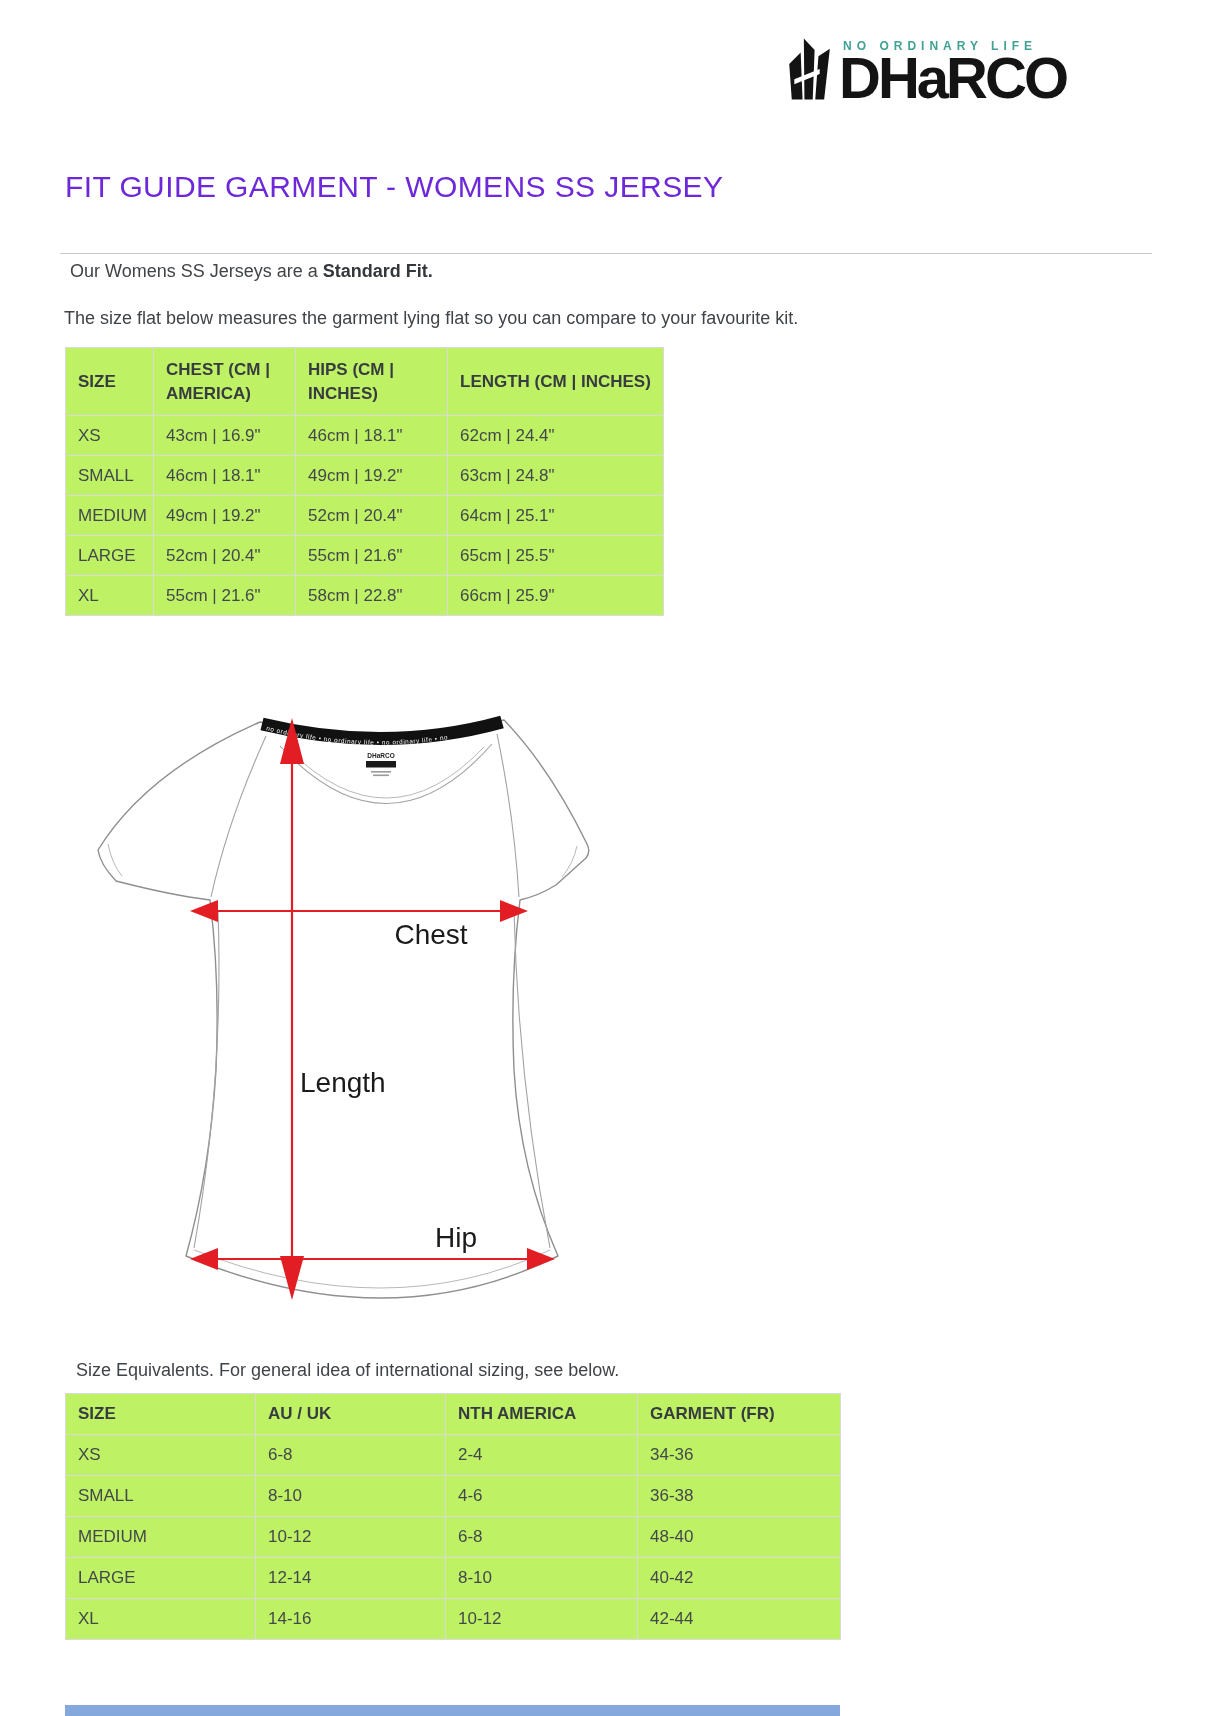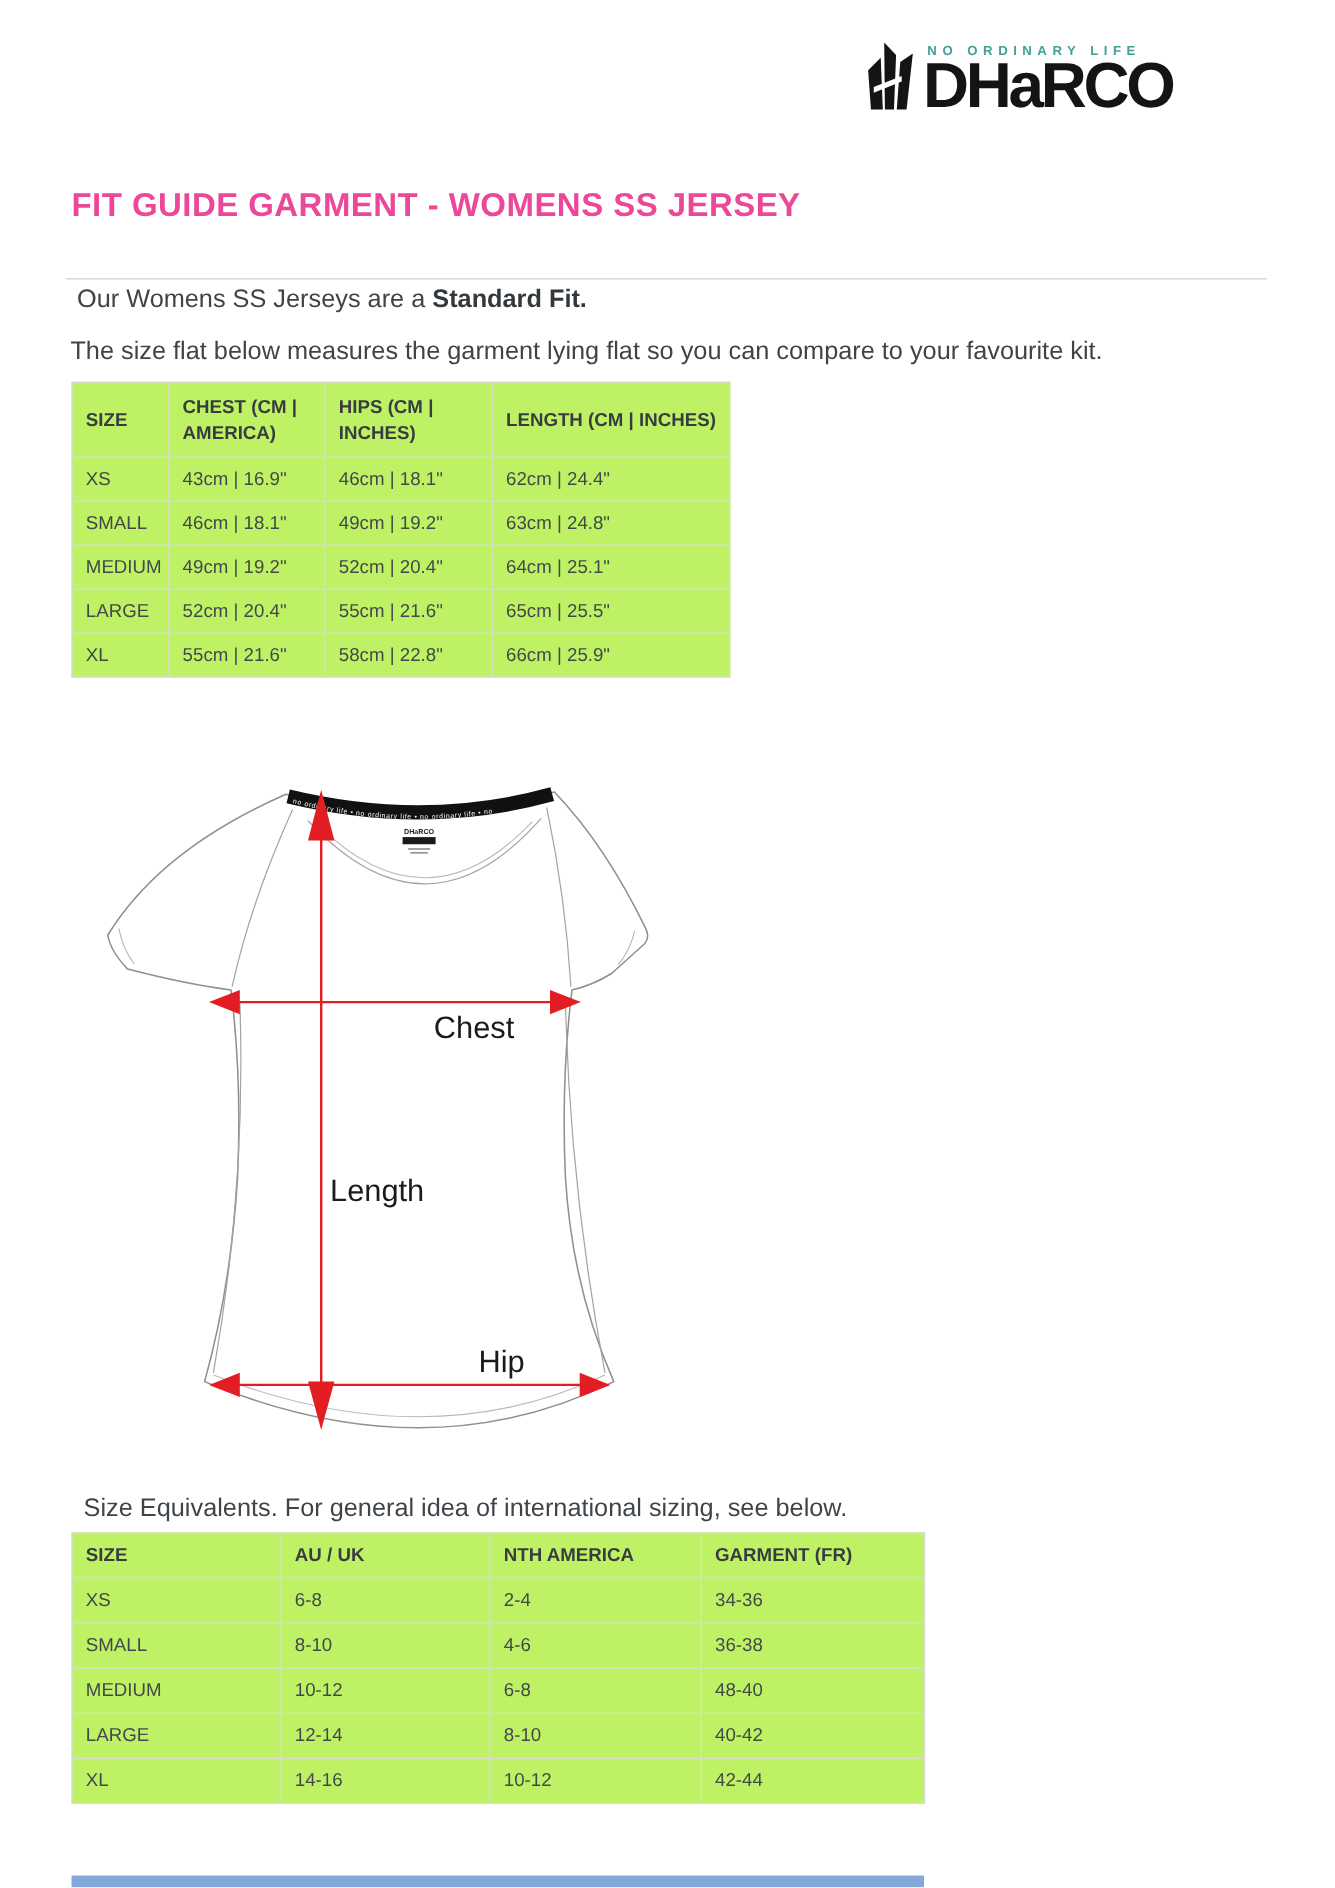--- a/index.html
+++ b/index.html
@@ -40,34 +40,34 @@
     line-height: 0.82;
     white-space: nowrap;
   }
 
   
   .page-title {
     position: absolute;
     left: 65px;
     top: 170px;
     font-size: 30px;
-    font-weight: 700;
-    color: #ec4899;
+    font-weight: 400;
+    color: #6d28d9;
     letter-spacing: 0.4px;
     white-space: nowrap;
   }
   .title-divider {
     position: absolute;
     left: 60px;
     top: 253px;
     width: 1092px;
     height: 1px;
     background: #c9c9c9;
   }
-  .para { position: absolute; font-size: 23px; color: #3f4449; line-height: 26px; }
+  .para { position: absolute; font-size: 18px; color: #3f4449; line-height: 26px; }
   .para b { font-weight: 700; color: #33383d; }
   #intro  { left: 70px; top: 258px; }
   #note   { left: 64px; top: 305px; }
   #equiv-note { left: 76px; top: 1357px; }
 
   
   table { border-collapse: collapse; table-layout: fixed; background: #bef264; }
   th, td {
     border: 1px solid #dadada;
     font-size: 17px;

